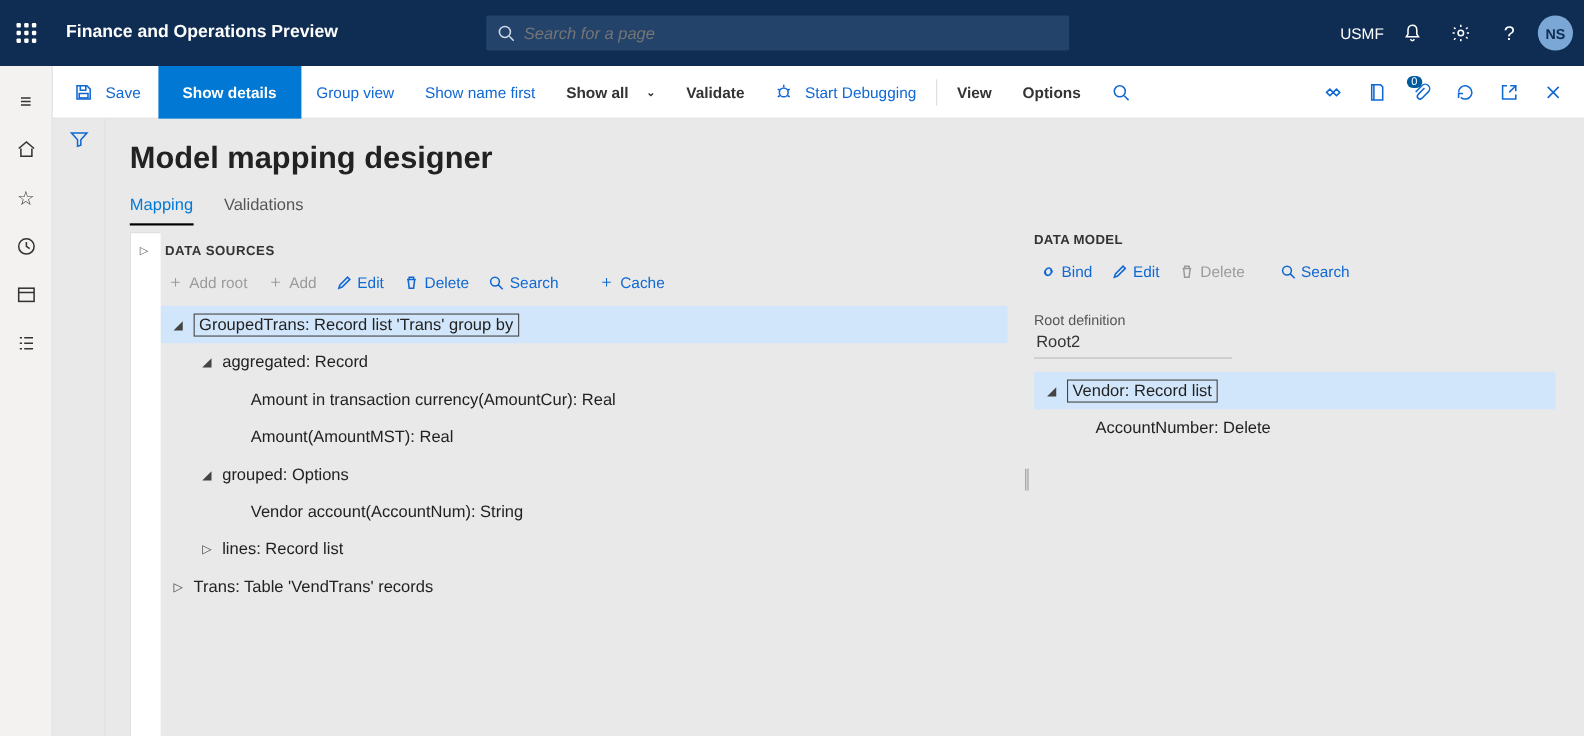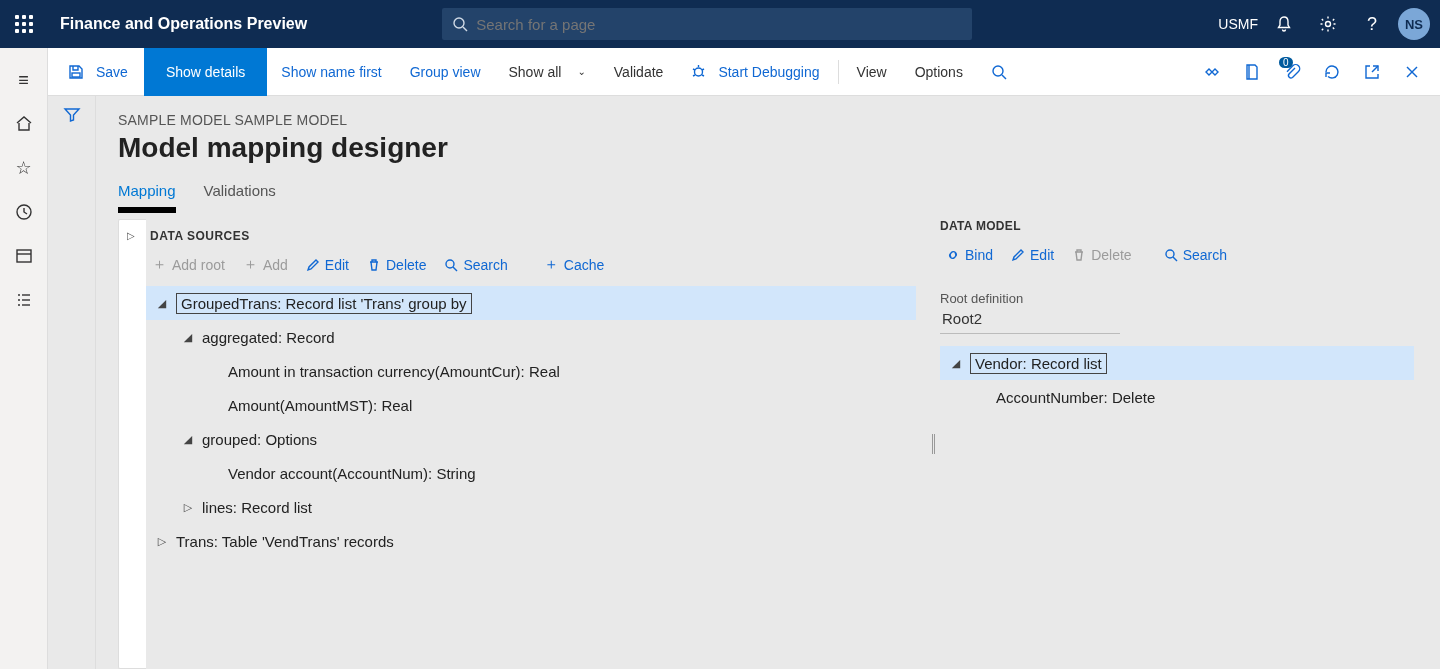--- a/index.html
+++ b/index.html
@@ -1,52 +1,52 @@
 <!DOCTYPE html>
 <html><head>
 <meta charset="utf-8">
 <style>
 * { box-sizing: border-box; margin: 0; padding: 0; font-family: "Segoe UI", sans-serif; }
 body { width: 1440px; height: 669px; background: #e9e9e9; overflow: hidden; color: #333; }
-.topbar { background: #0f2c52; height: 48px; display: flex; align-items: center; color: #fff; }
+.topbar { background: #0f2c52; height: 60px; display: flex; align-items: center; color: #fff; }
 .waffle { width: 48px; height: 48px; display: flex; align-items: center; justify-content: center; }
 .waffle-grid { width: 18px; height: 18px; display: grid; grid-template-columns: repeat(3,4px); grid-template-rows: repeat(3,4px); gap: 3px; }
 .waffle-dot { width:4px; height:4px; background:#fff; border-radius:1px; }
 .app-title { font-size: 16px; font-weight: 600; margin-left: 12px; }
 .search-bar { margin-left: 135px; width: 530px; height: 32px; background: #23436a; border-radius: 2px; display:flex; align-items:center; padding:0 10px; color:#d0dae6;}
-.search-bar input { background:transparent; border:none; outline:none; color:#fdba74; font-size:15px; margin-left:8px; flex:1;}
+.search-bar input { background:transparent; border:none; outline:none; color:#fdba74; font-size:15px; margin-left:8px; flex:1;font-style:italic;}
 .top-right { margin-left:auto; display:flex; align-items:center; height:48px; }
 .top-right .item { width:44px; height:48px; display:flex; align-items:center; justify-content:center; cursor:pointer; }
 .company { font-size:14px; margin-right:4px; margin-left:8px;}
 .avatar { width:32px; height:32px; border-radius:50%; background:#7ba7d7; color:#0f2c52; display:flex; align-items:center; justify-content:center; font-size:13px; font-weight:600; margin-right:10px; margin-left:4px;}
 
 .shell { display:flex; height: calc(669px - 48px); }
 .leftrail { width:48px; background:#f3f2f1; border-right:1px solid #ddd; display:flex; flex-direction:column; align-items:center; padding-top:10px; }
 .leftrail .rail-btn { width:48px; height:44px; display:flex; align-items:center; justify-content:center; color:#333; cursor:pointer;}
 
 .main { flex:1; display:flex; flex-direction:column; background:#e9e9e9; }
 .actionbar { height:48px; background:#fff; display:flex; align-items:center; border-bottom:1px solid #ddd; font-size:14px; }
 .actionbar .ab-btn { padding:0 14px; height:48px; display:flex; align-items:center; cursor:pointer; color:#1068d3; gap:12px;}
 .ab-btn.save { color:#1068d3; padding:0 16px 0 20px;}
-.ab-btn.primary { background:#0078d4; color:#fff; padding:0 22px;}
-.ab-btn.plain { color:#333;}
+.ab-btn.primary { background:#0078d4; color:#fff; padding:0 22px;font-weight:bold;}
+.ab-btn.plain { color:#333;font-weight:bold;}
 .ab-sep { width:1px; height:24px; background:#ddd; margin:0 4px;}
 .actionbar .right { margin-left:auto; display:flex; align-items:center; padding-right:8px;}
 .actionbar .icon-btn { width:40px; height:48px; display:flex; align-items:center; justify-content:center; position:relative; cursor:pointer; color:#1068d3;}
 .badge0 { position:absolute; top:9px; left:7px; background:#005a9e; color:#fff; font-size:10px; border-radius:8px; padding:0 4px;}
 
 .content { flex:1; display:flex; position:relative;}
 .filterpane { width:48px; border-right:1px solid #ddd; background:#e9e9e9; display:flex; justify-content:center; padding-top:10px;}
 
 .page { flex:1; display:flex; flex-direction:column; padding:16px 0 0 22px; background:#e9e9e9; overflow:hidden;}
 .breadcrumb { font-size:14px; color:#555; letter-spacing:.2px;}
 .page-title { font-size:28px; font-weight:600; margin-top:4px; color:#222;}
 .tabs { margin-top:18px; display:flex; gap:28px; font-size:15px;}
 .tab { padding-bottom:8px; cursor:pointer; color:#555;}
-.tab.active { color:#0078d4; border-bottom:6px solid #000000; font-weight:400;}
+.tab.active { color:#0078d4; border-bottom:2px solid #000000; font-weight:400;}
 
 .panels { flex:1; display:flex; margin-top:6px; overflow:hidden;}
 .ds-panel { display:flex; }
 .left-gutter { width:28px; border:1px solid #ddd; border-right:none; background:#fff; border-radius:2px 0 0 2px; position:relative;}
 .left-gutter .caret { position:absolute; top:10px; left:8px; font-size:10px; color:#555;}
 .ds-main { width:770px; display:flex; flex-direction:column;}
 .section-header { font-size:12px; font-weight:700; letter-spacing:.5px; color:#333; padding:10px 4px 6px;}
 .toolbar { display:flex; align-items:center; gap:10px; padding:4px 2px 10px;}
 .tbtn { display:flex; align-items:center; gap:5px; font-size:14px; cursor:pointer; padding:2px 4px; border-radius:2px;}
 .tbtn .ico { font-size:15px;}
@@ -164,24 +164,24 @@
             <path d="M2 2h9l3 3v9H2z"></path>
             <path d="M5 2v4h5V2"></path>
             <rect x="4" y="9" width="8" height="4"></rect>
           </svg>
         <span>Save</span>
       </div>
       <div class="ab-btn primary">
           <span>Show details</span>
         </div>
       <div class="ab-btn">
+          <span>Group view</span>
+        </div>
+      <div class="ab-btn">
           <span>Show name first</span>
-        </div>
-      <div class="ab-btn">
-          <span>Group view</span>
         </div>
       <div class="ab-btn plain">
         <span>Show all</span>
         <span style="font-size:10px;margin-left:4px;">⌄</span>
       </div>
       <div class="ab-btn plain">
           <span>Validate</span>
         </div>
       <div class="ab-btn">
         <svg class="stroke" width="15" height="15" viewBox="0 0 15 15">
@@ -250,21 +250,20 @@
     <div class="content">
       <div class="filterpane">
         <div>
           <svg class="stroke" width="18" height="18" viewBox="0 0 18 18" style="color:#1068d3">
               <path d="M2 3h14l-5.5 6v5l-3 1v-6z"></path>
             </svg>
         </div>
       </div>
 
       <div class="page">
-        <div class="breadcrumb">SAMPLE MODEL SAMPLE MODEL</div>
         <div class="page-title">Model mapping designer</div>
         <div class="tabs">
           <div class="tab active">Mapping</div>
           <div class="tab">Validations</div>
         </div>
 
         <div class="panels">
 
           <div class="ds-panel">
             <div class="left-gutter">

